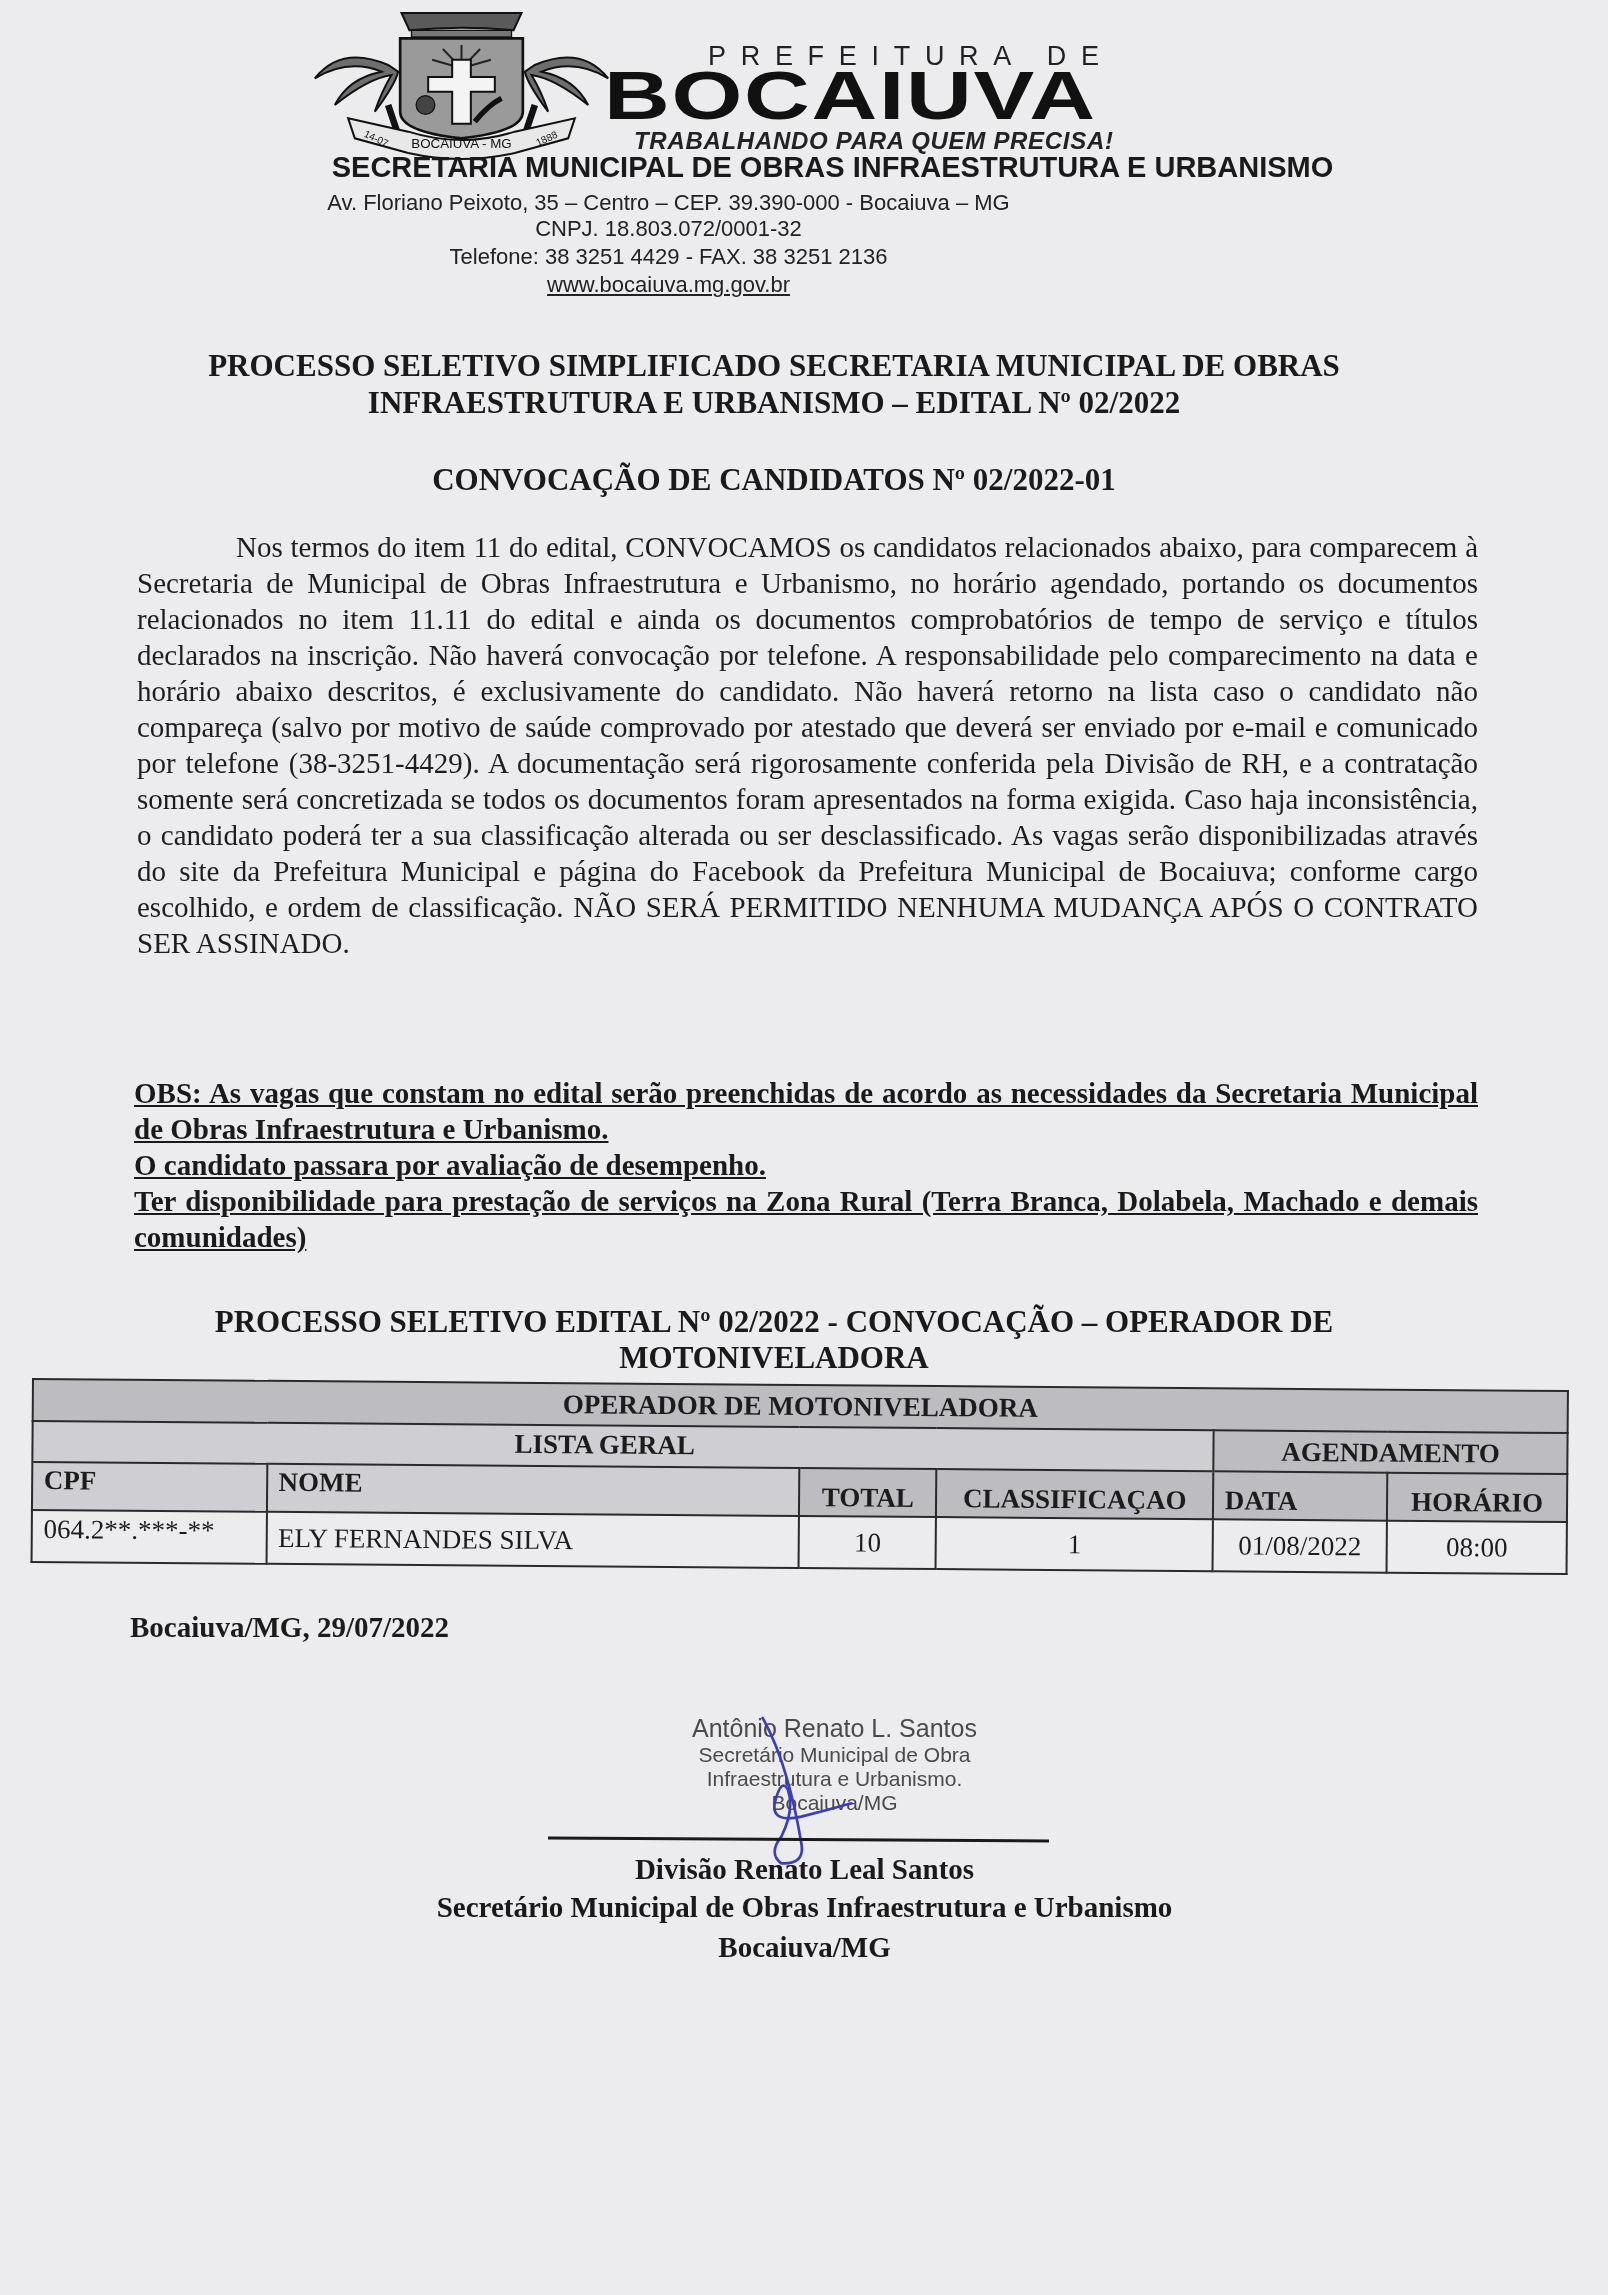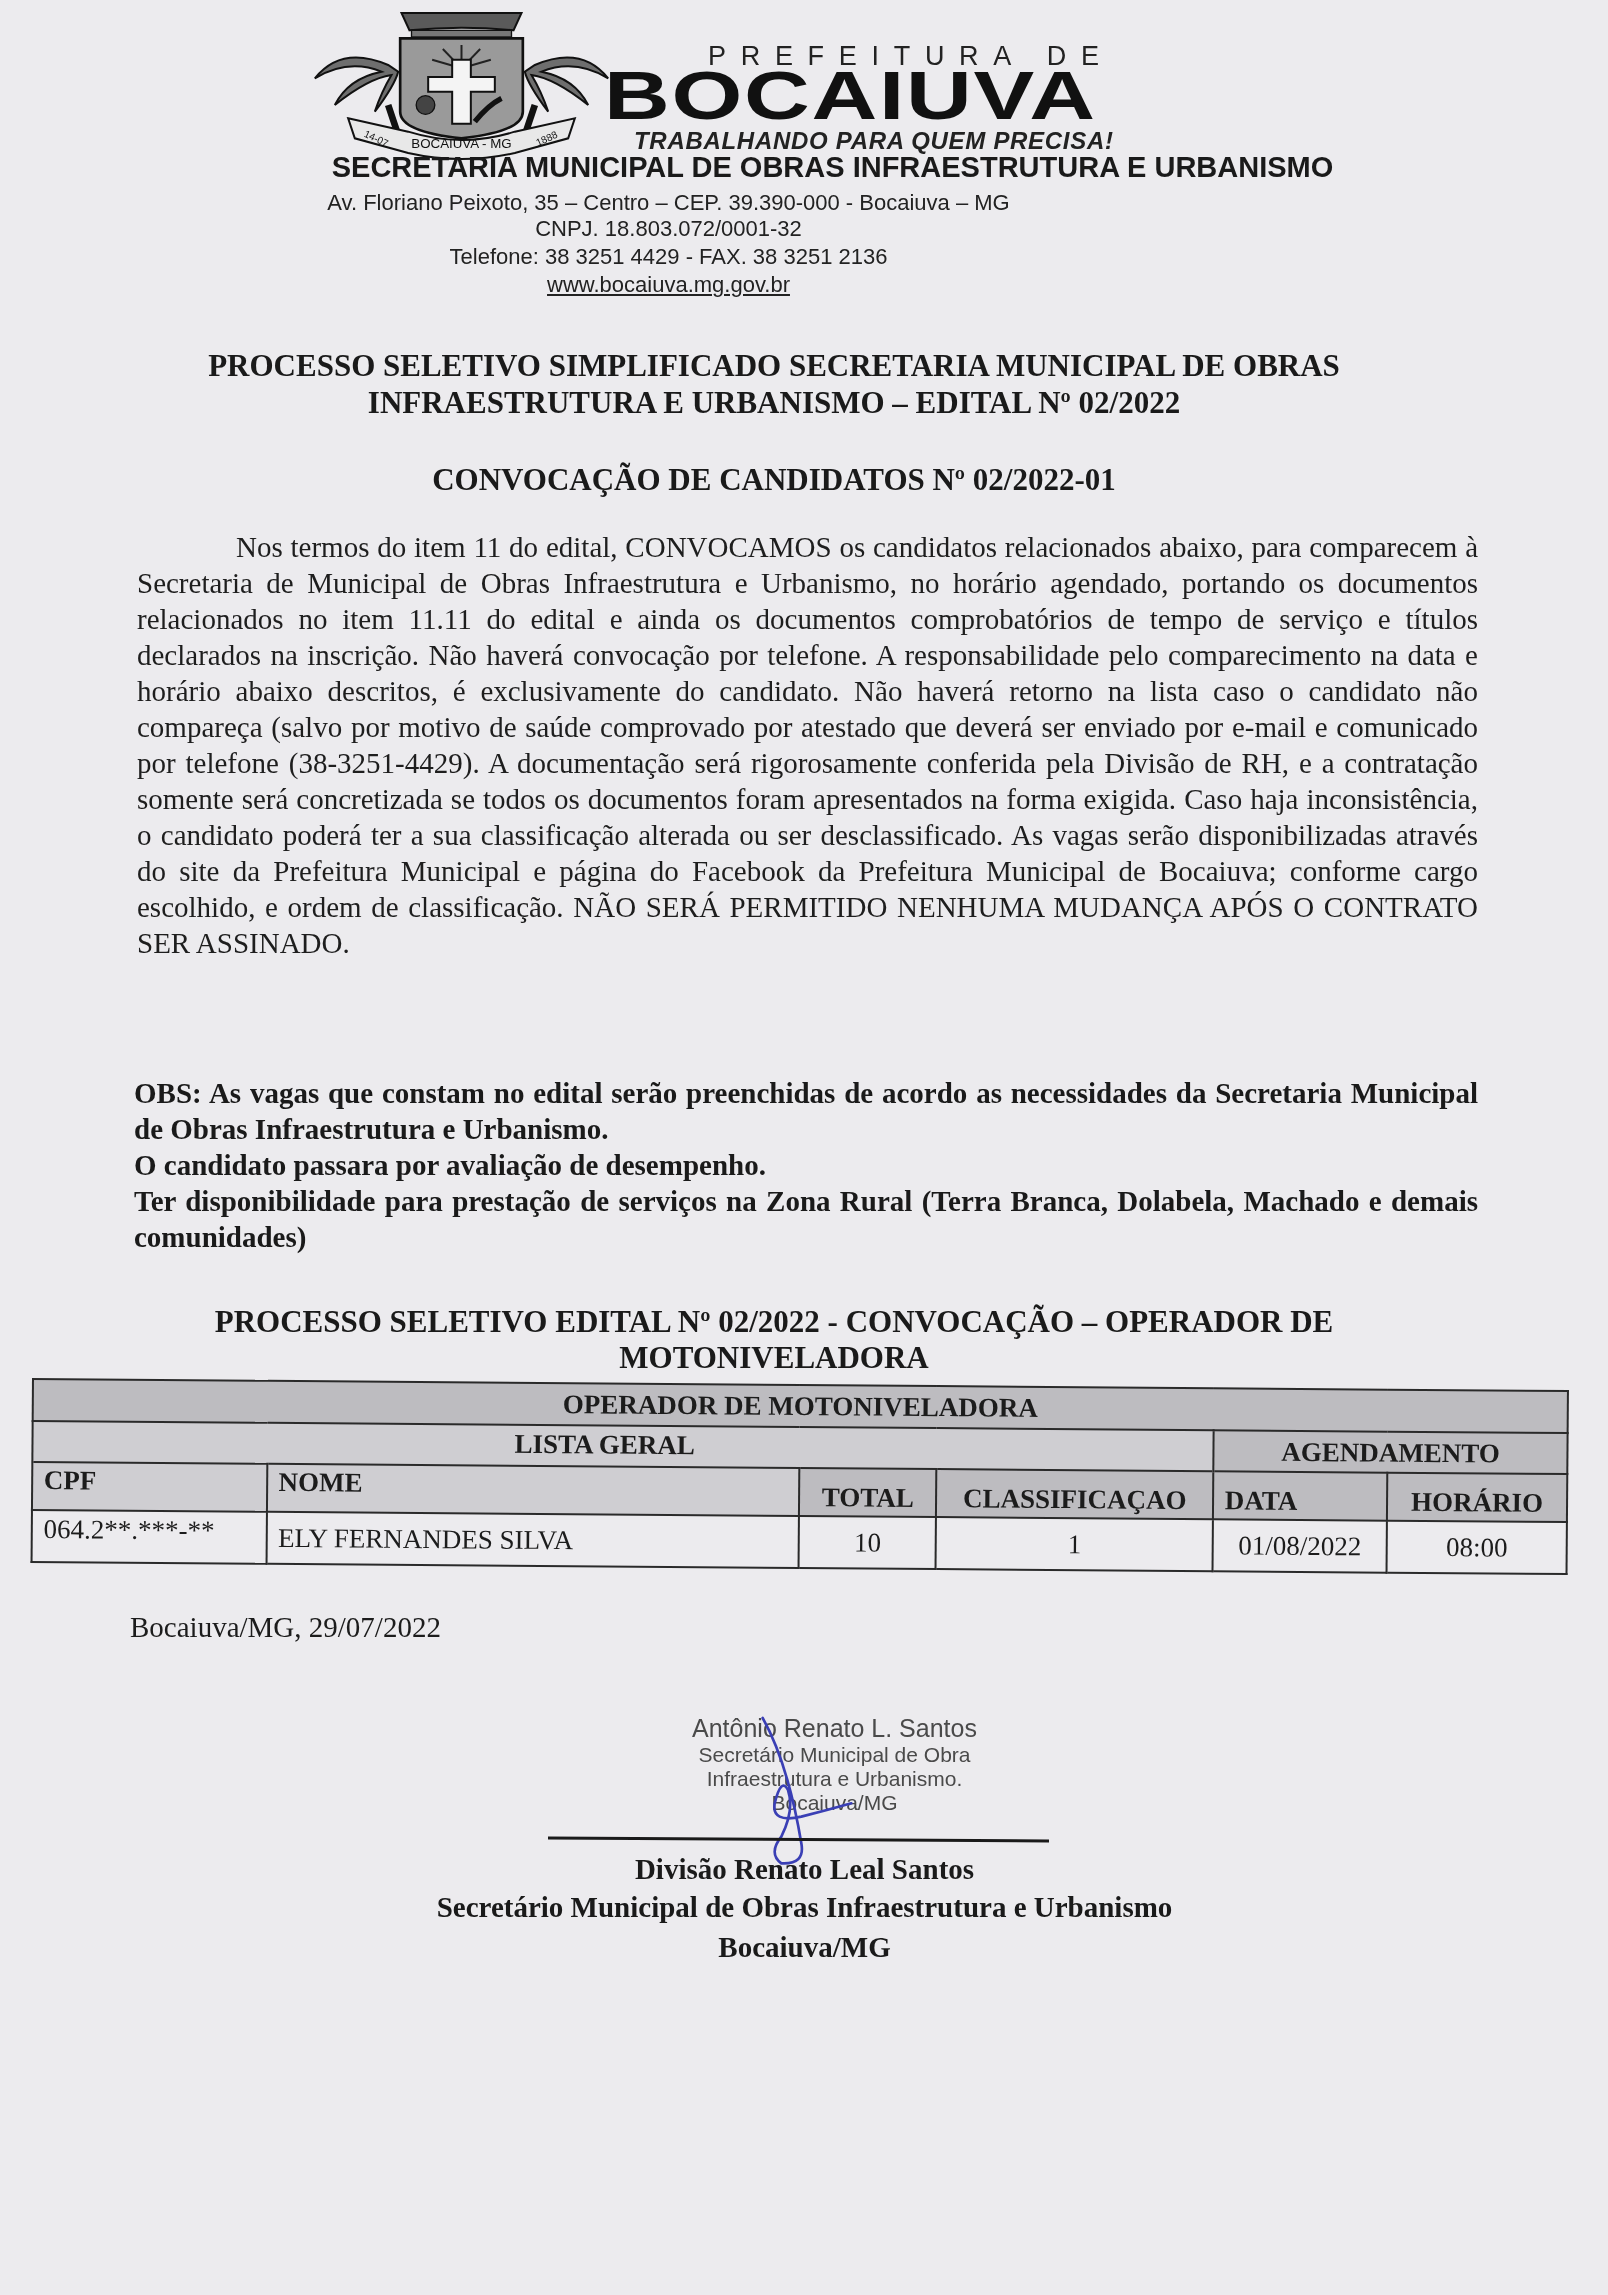--- a/index.html
+++ b/index.html
@@ -22,32 +22,32 @@
   .lh-line { left: 0; width: 1337px; text-align: center; font-family: "Liberation Sans", sans-serif; font-size: 22px; color: #222; }
   .lh-url { text-decoration: underline; text-align: right; }
 
   
   .title { left: 0; width: 1548px; text-align: center; font-weight: bold; font-size: 31px; line-height: 39px; color: #1a1a1a; }
 
   
   .para { left: 137px; width: 1341px; top: 529px; font-size: 29px; line-height: 36px; text-align: justify; color: #1e1e1e; }
   .para .indent { display: inline-block; width: 99px; }
 
-  .obs { left: 134px; width: 1344px; font-weight: bold; font-size: 29px; line-height: 36px; color: #1a1a1a; text-align: justify; }
+  .obs { left: 134px; width: 1344px; font-weight: bold; font-size: 29px; line-height: 36px; color: #1a1a1a; text-align: justify; text-decoration: underline; }
 
   
   .tbl { left: 32px; top: 1378px; width: 1537px; border-collapse: collapse; font-size: 27px; transform: rotate(0.45deg); transform-origin: left top; }
   .tbl td { border: 2px solid #2a2a2a; padding: 0 10.7px; height: 44px; vertical-align: middle; }
   .tbl .hdr { background: #bdbcc0; font-weight: bold; }
   .tbl .c { text-align: center; }
   .tbl .dark { background: #cfced2; }
   .tbl .vb { vertical-align: bottom; padding-bottom: 2.7px; }
   .tbl .vt { vertical-align: top; padding-top: 2.7px; }
 
-  .place-date { left: 130px; top: 1611px; font-weight: normal; font-size: 29px; }
+  .place-date { left: 130px; top: 1611px; font-weight: bold; font-size: 29px; }
 
   
   .stamp { left: 661px; width: 347px; top: 1714px; text-align: center; font-family: "Liberation Sans", sans-serif; color: #4a4a4a; }
   .stamp .s1 { font-size: 25px; line-height: 29px; }
   .stamp .s2 { font-size: 21px; line-height: 24px; }
   #signature { left: 741px; top: 1710px; width: 114px; height: 160px; }
   .sig-line { left: 548px; top: 1838px; width: 501px; height: 2.7px; background: #1a1a1a; transform: rotate(0.35deg); }
   .signer { left: 0; width: 1609px; text-align: center; font-weight: bold; font-size: 29px; line-height: 40px; color: #1a1a1a; }
 </style>
 </head>

